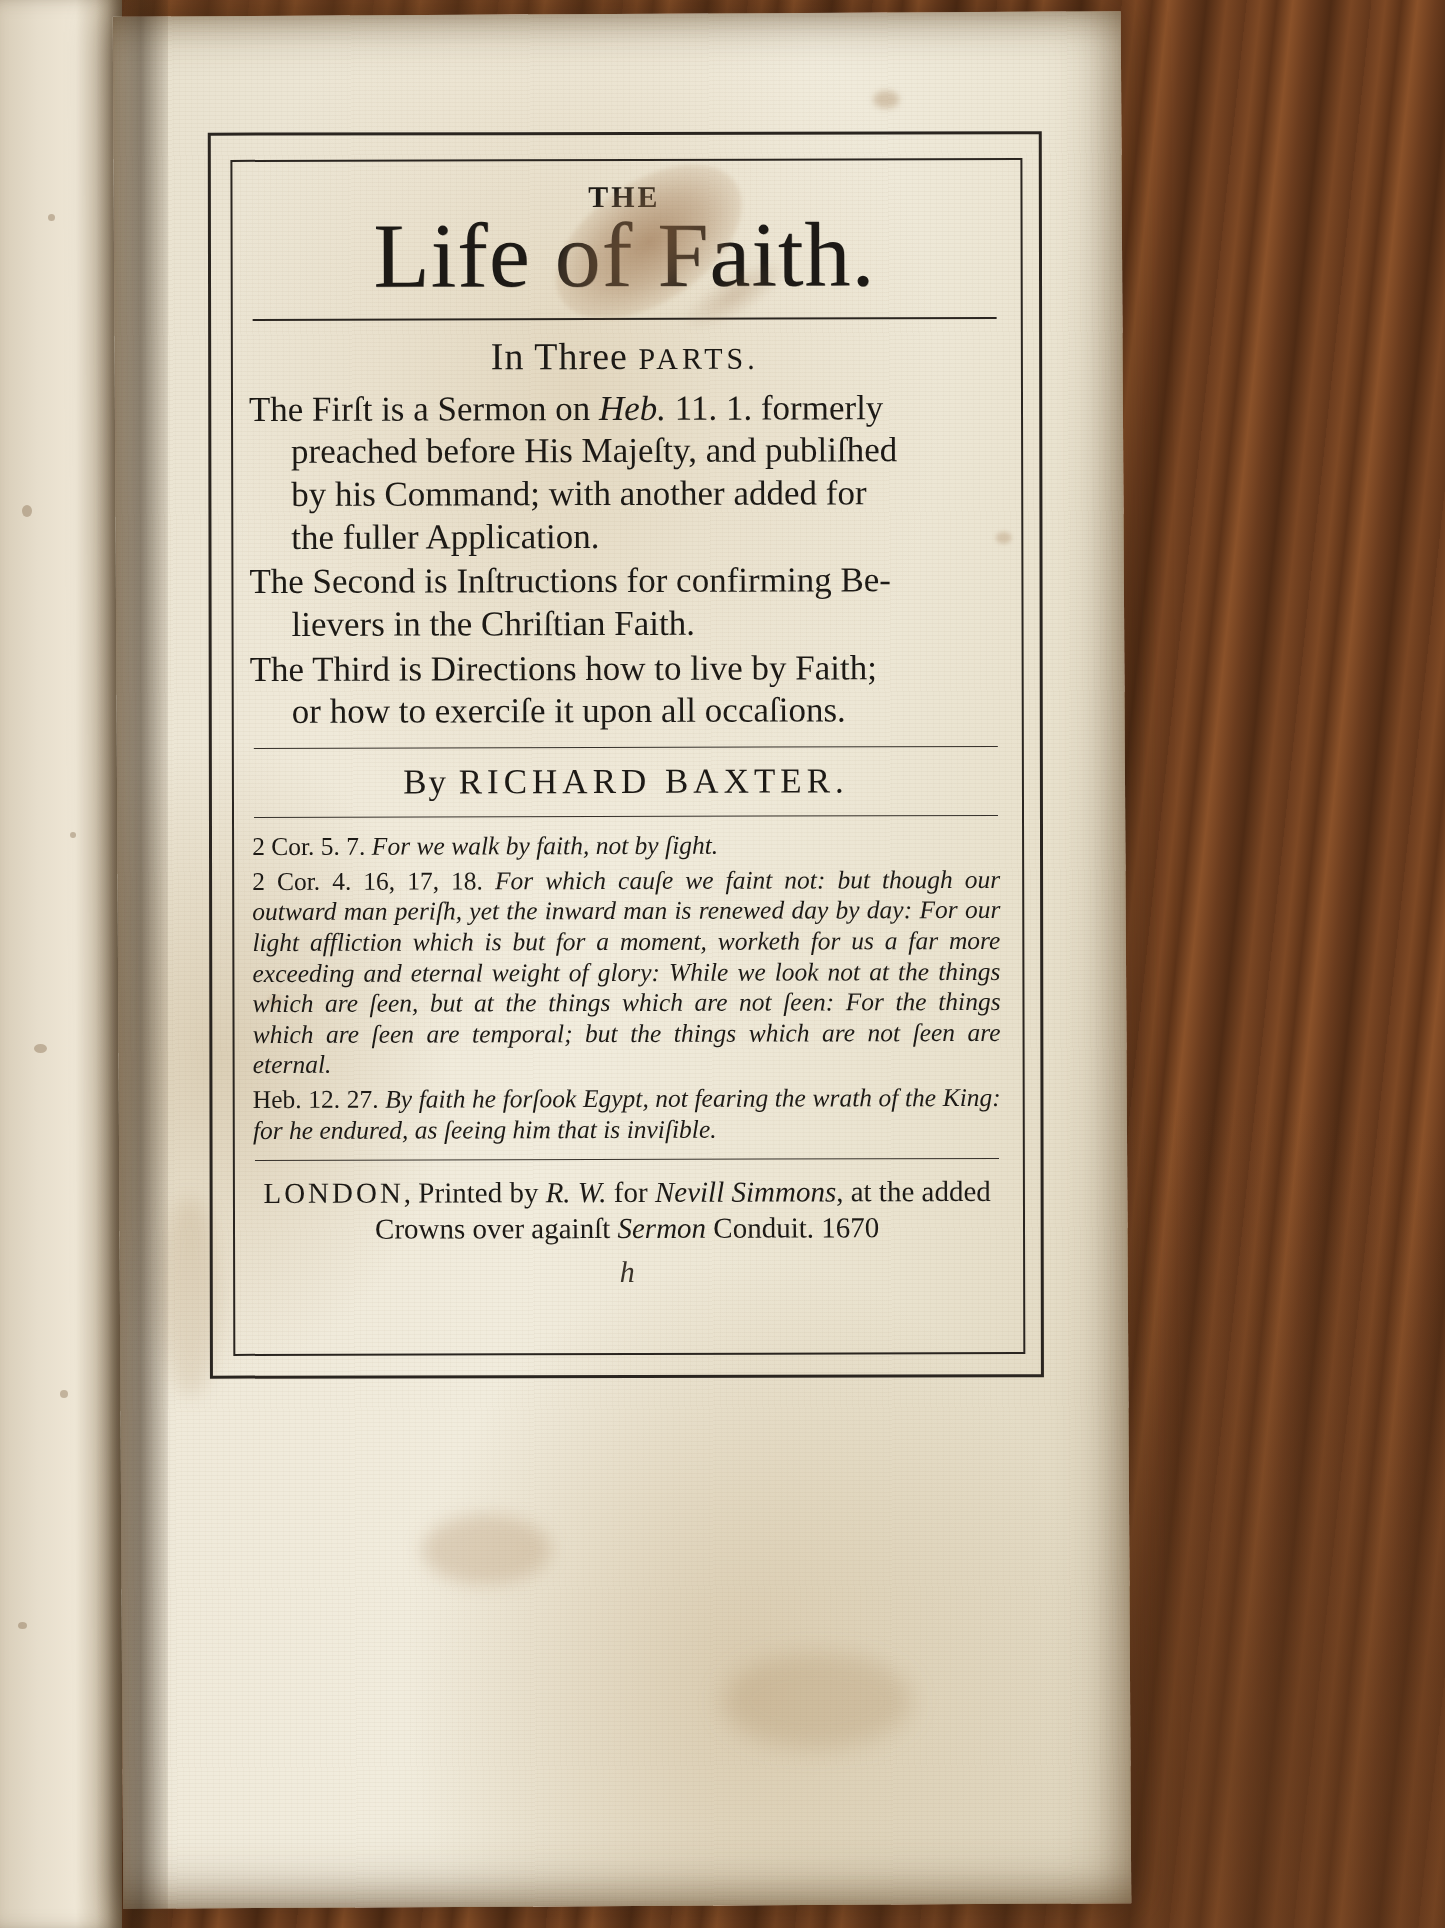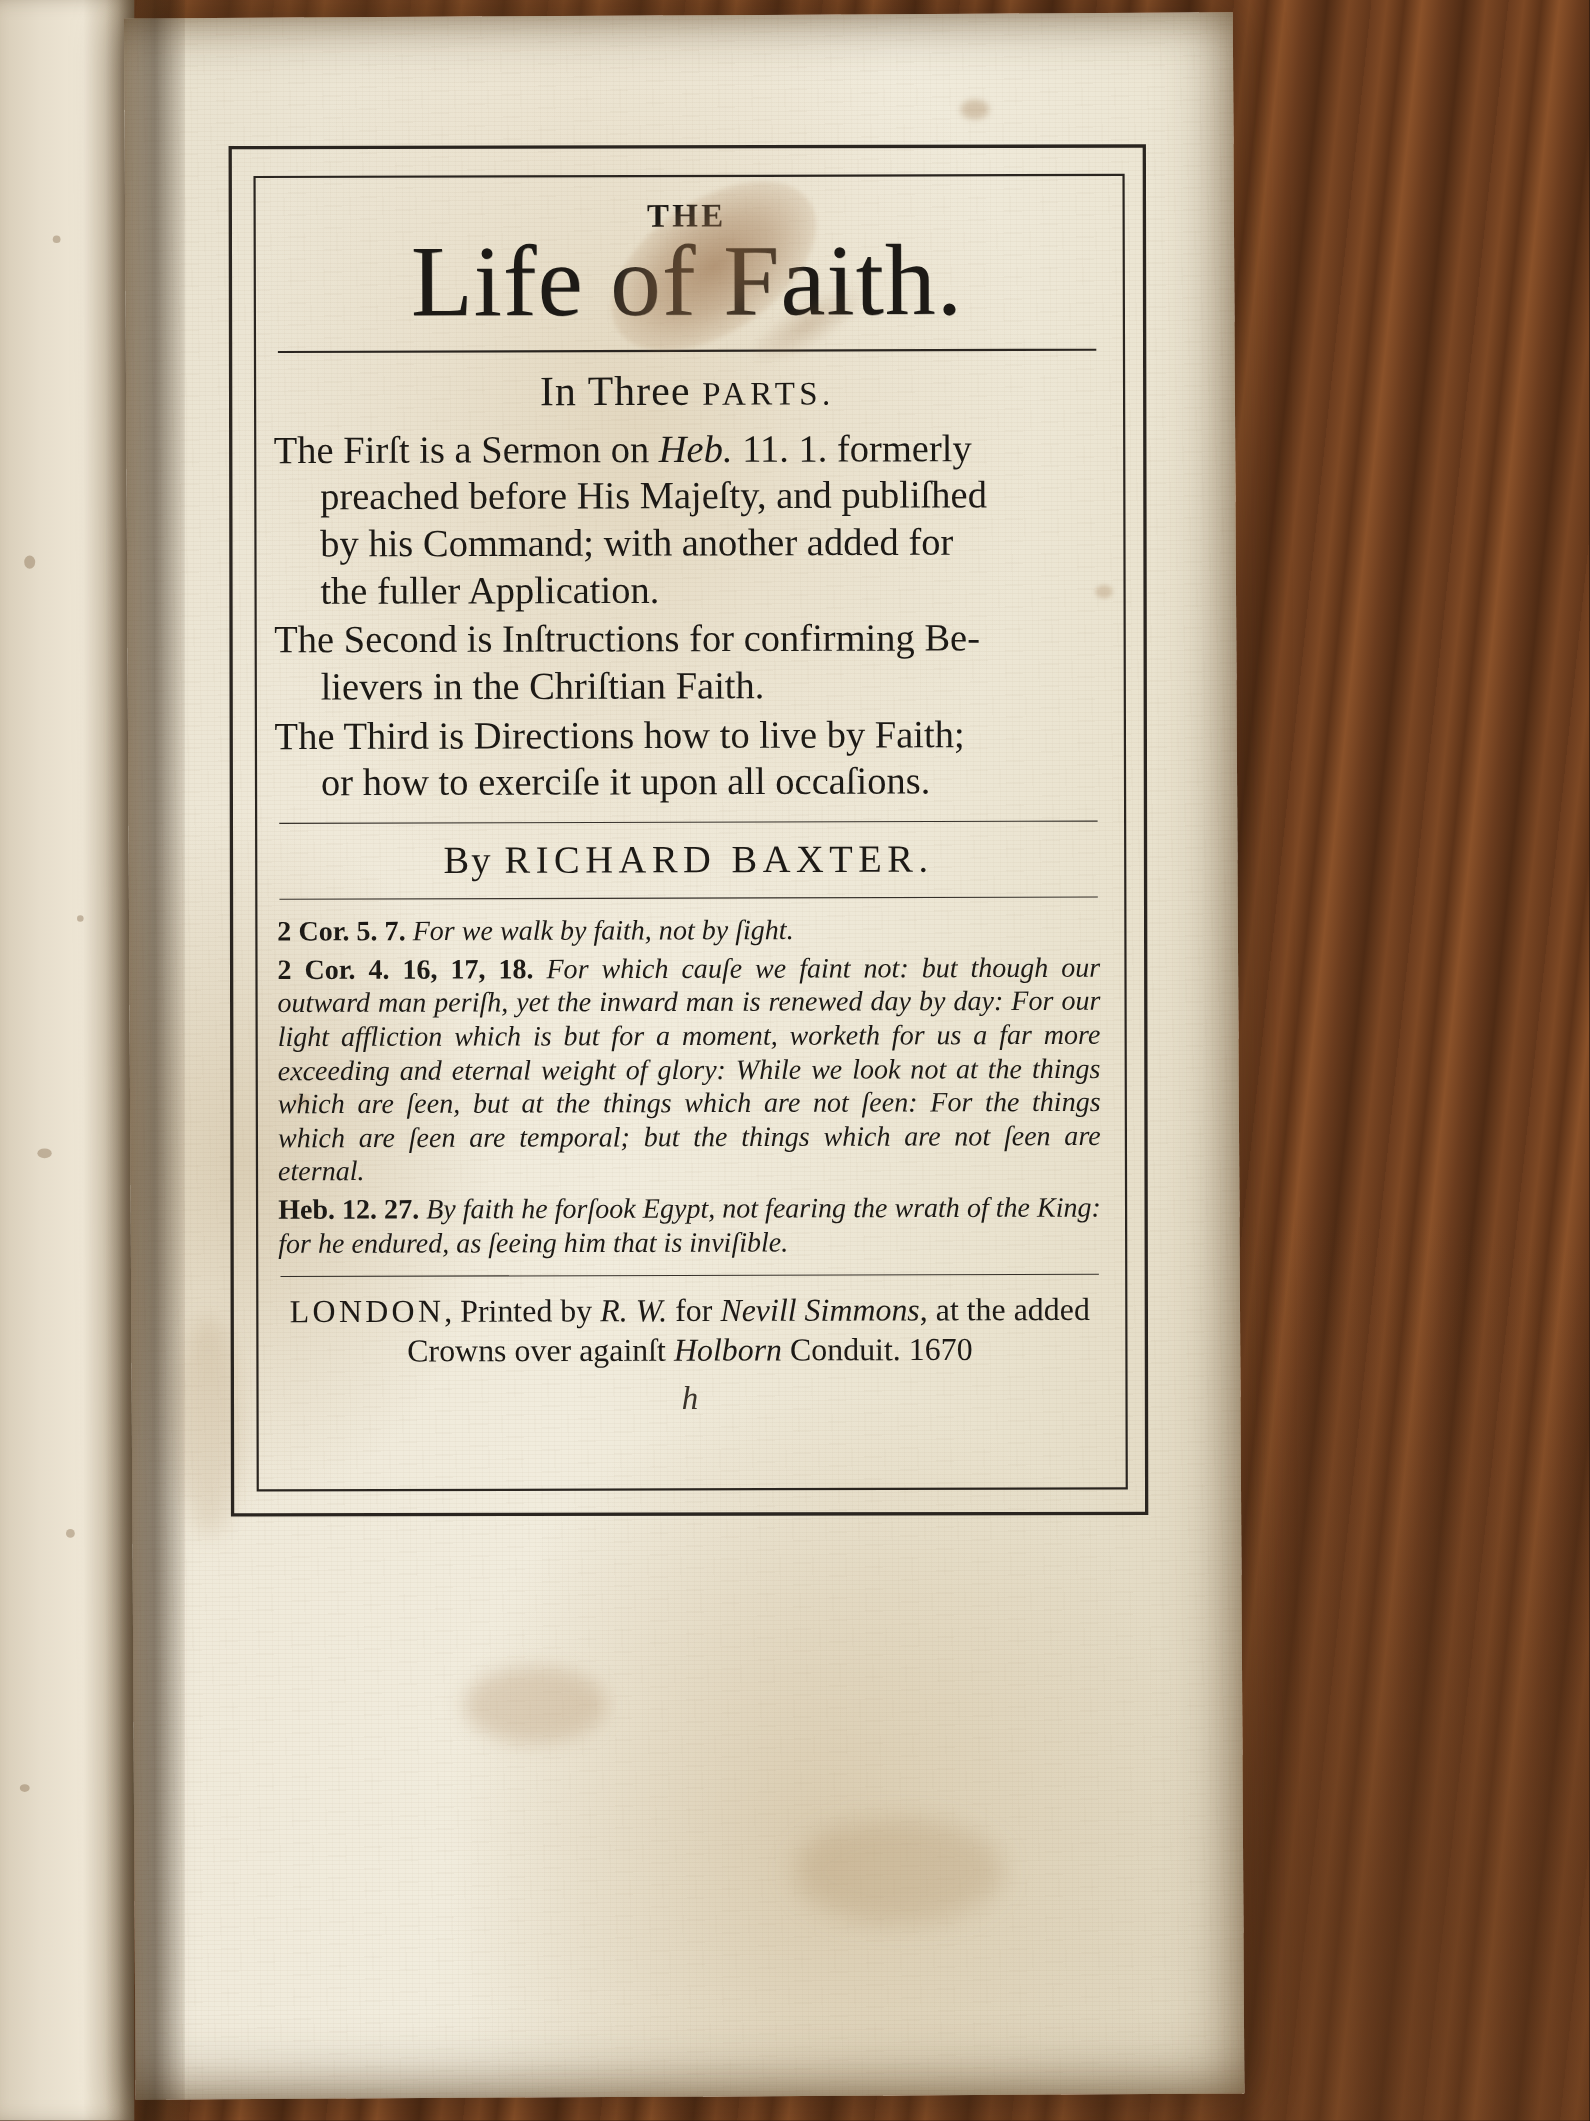--- a/index.html
+++ b/index.html
@@ -163,21 +163,21 @@
   }
   .byline .sc { letter-spacing: 5px; }
 
   .scripture {
     font-size: 25.5px;
     font-style: italic;
     line-height: 1.2;
     margin: 4px 8px 2px 8px;
     text-align: justify;
   }
-  .scripture .ref { font-style: normal; font-weight: bold; }
+  .scripture .ref { font-style: normal; }
 
   .imprint {
     font-size: 29px;
     line-height: 1.25;
     text-align: center;
     margin: 10px 6px 0 6px;
   }
   .imprint em { font-style: italic; text-align: right; }
   .imprint .sp { letter-spacing: 3px; }
 
@@ -286,21 +286,21 @@
 
       <div class="scripture">
         <span class="ref">Heb. 12. 27.</span>
         <span>By faith he forſook Egypt, not fearing the wrath of the King: for he endured, as ſeeing him that is inviſible.</span>
       </div>
 
       <hr class="rule thin">
 
       <div class="imprint">
         <span class="sp">LONDON</span><span>, Printed by </span><em>R. W.</em><span> for </span><em>Nevill Simmons</em><span>, at the added</span><br>
-        <span>Crowns over againſt </span><em>Holborn</em><span> Conduit. </span><span>1670</span>
+        <span>Crowns over againſt </span><em>Sermon</em><span> Conduit. </span><span>1670</span>
       </div>
 
       <div class="signature">h</div>
 
     </div>
 
     <div class="stain"></div>
     <div class="smudge" style="left:560px; top:262px; width:120px; height:40px; background:radial-gradient(ellipse,rgba(140,100,62,0.26),rgba(0,0,0,0) 72%); transform:rotate(-30deg); filter:blur(3px);"></div>
 
     <div class="edge-dark"></div>

